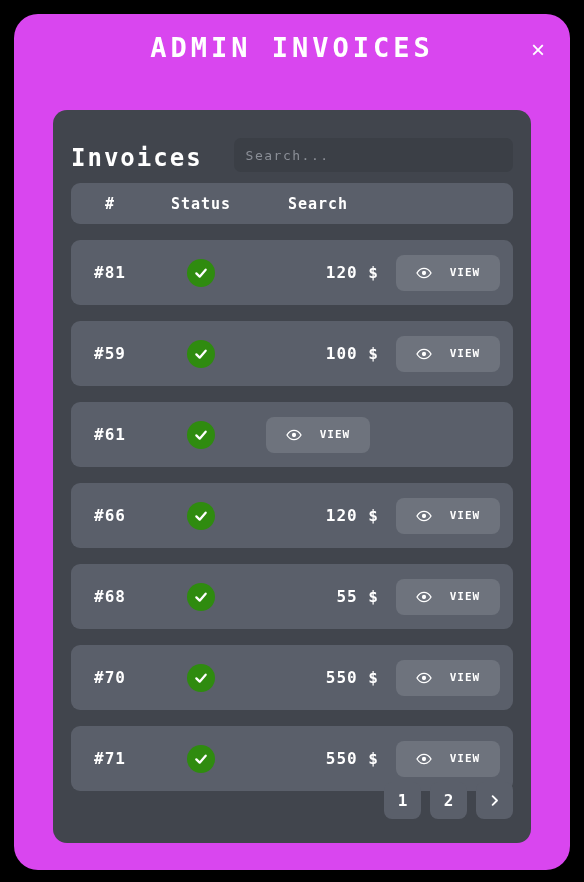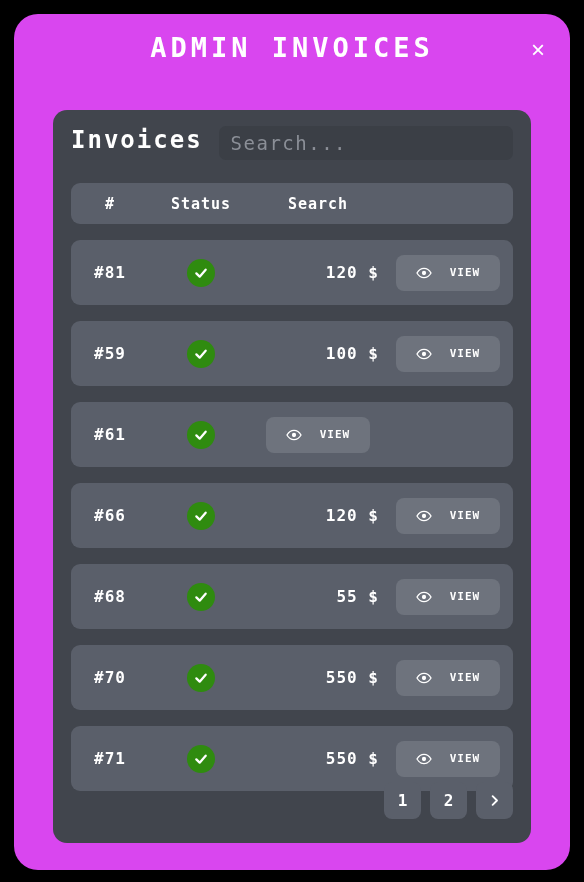--- a/index.html
+++ b/index.html
@@ -63,40 +63,40 @@
     top: 96px;
     width: 478px;
     height: 733px;
     background: #41454d;
     border-radius: 14px;
     padding: 16px 18px 0 18px;
   }
 
   .card-top {
     display: flex;
-    align-items: flex-start;
+    align-items: flex-end;
     height: 46px;
-    gap: 16px;
+    gap: 31px;
   }
   .card-title {
     color: #ffffff;
     font-size: 24px;
     font-weight: bold;
     letter-spacing: 2px;
     white-space: nowrap;
   }
   .search-input {
     flex: 1;
     height: 34px;
     background: #3b3f46;
     border: none;
     border-radius: 7px;
     color: #e8e8ea;
     font-family: "DejaVu Sans Mono", "Liberation Mono", monospace;
-    font-size: 19px;
+    font-size: 13px;
     letter-spacing: 1.5px;
     padding: 0 12px;
     outline: none;
   }
   .search-input::placeholder {
     color: #8b8f97;
     letter-spacing: 1.5px;
   }
 
   

